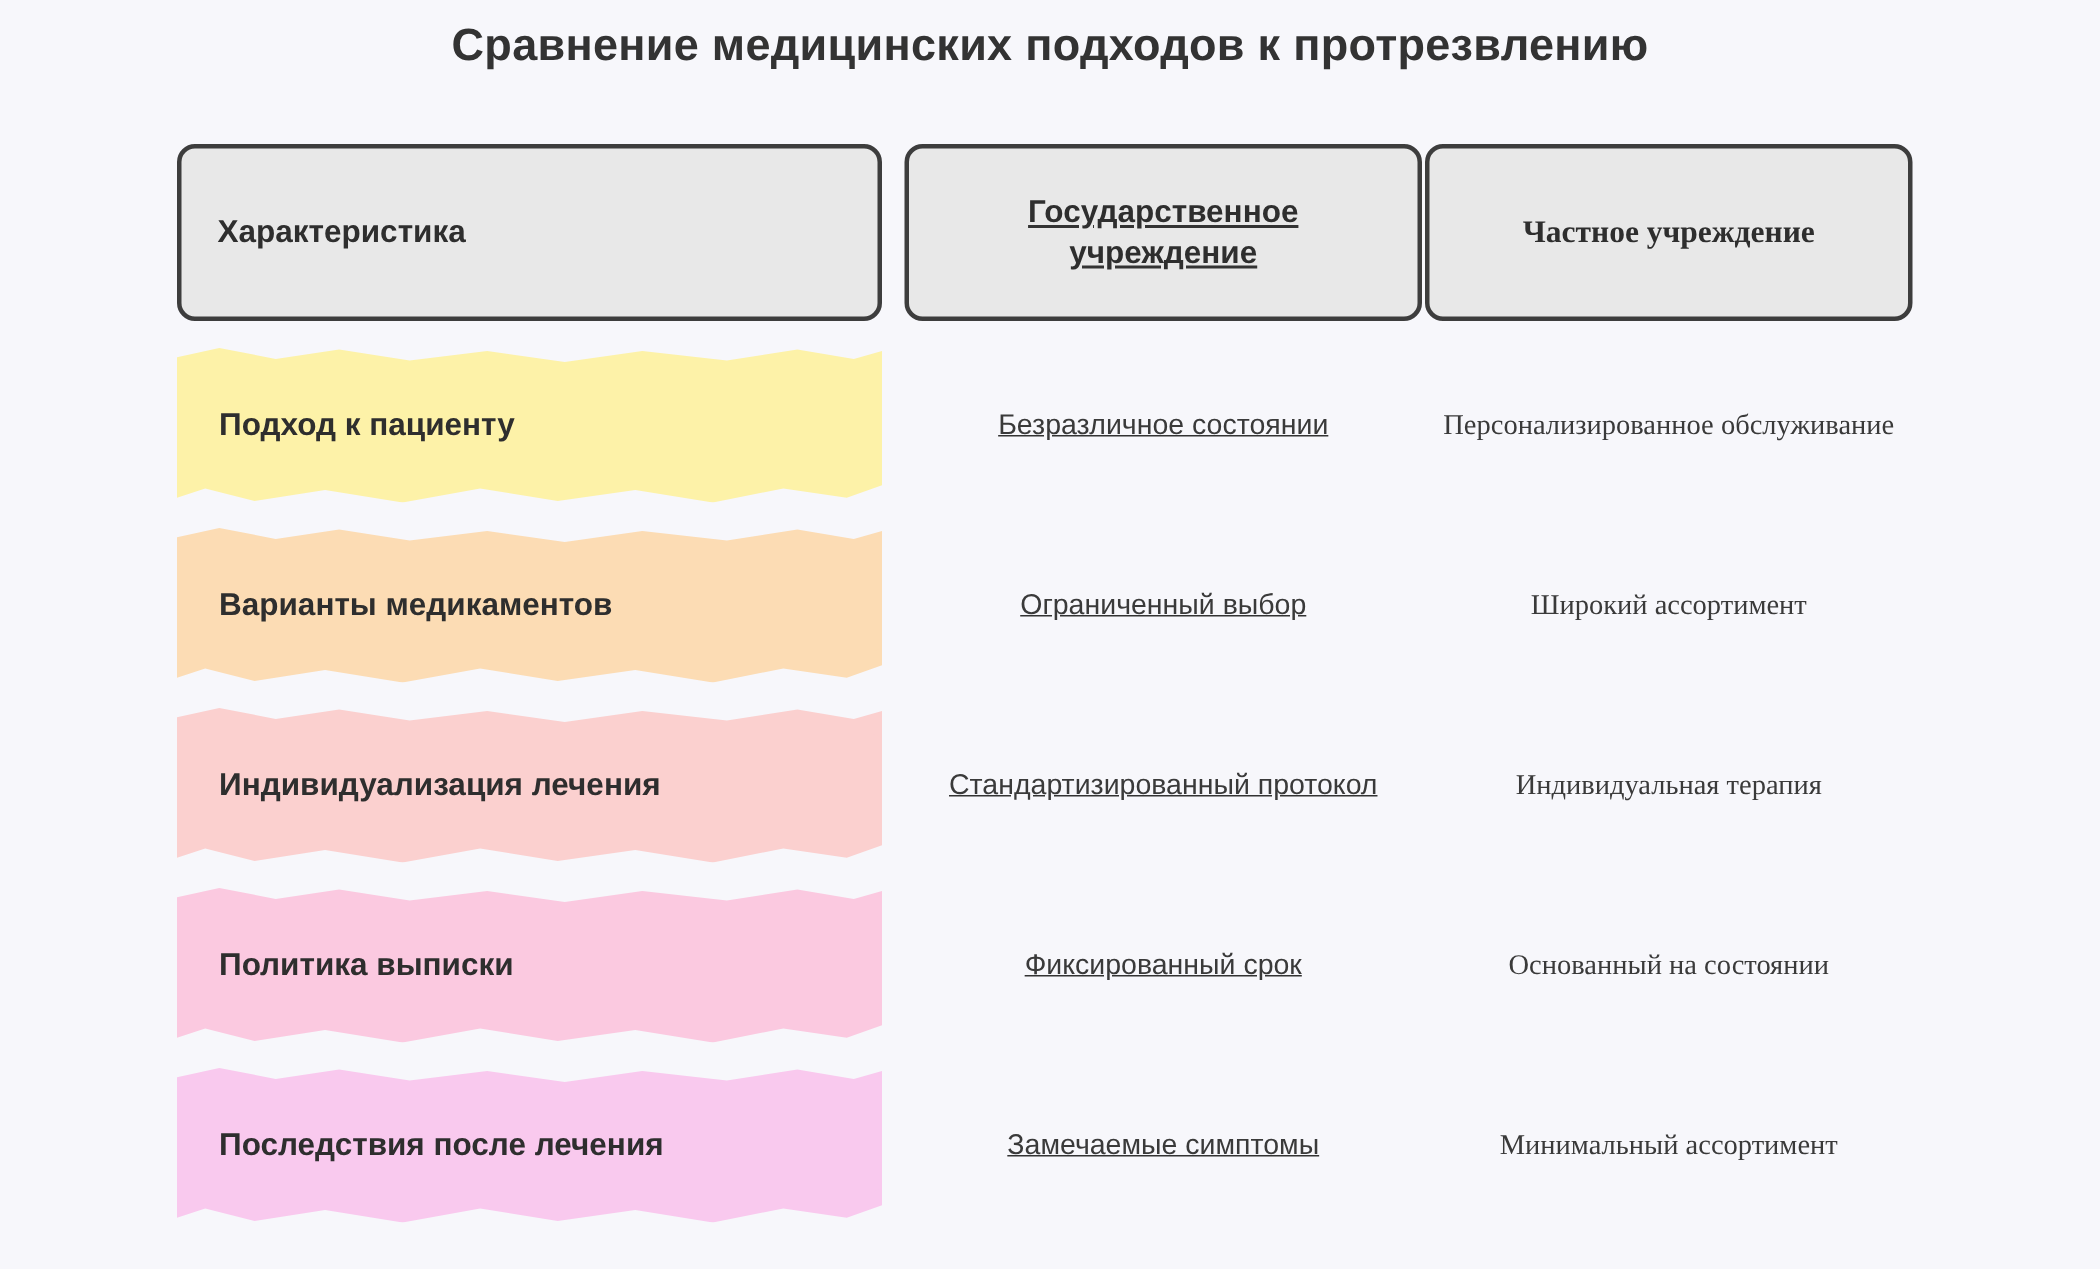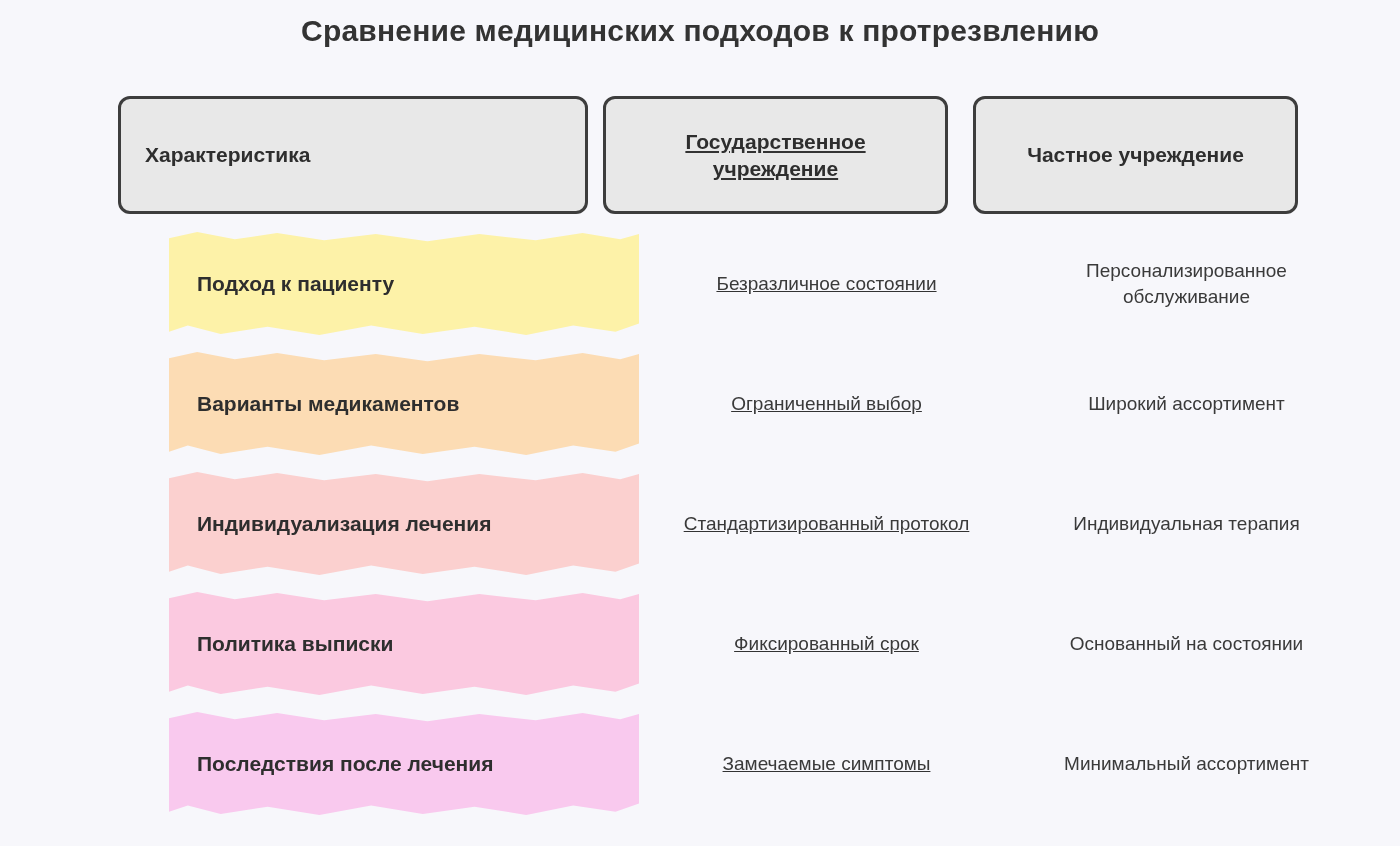--- a/index.html
+++ b/index.html
@@ -58,23 +58,24 @@
   }
   .col-gov {
     width: 345px;
     margin-left: 15px;
     position: relative;
     box-sizing: border-box;
     text-decoration: underline;
   }
   .col-priv {
     width: 325px;
-    margin-left: 25px;
-    position: relative;
-    box-sizing: border-box;
+    margin-left: 2px;
+    position: relative;
+    box-sizing: border-box;
+    font-family: Liberation Serif, serif;
   }
 
   
   .header-row {
     height: 122px;
     margin-bottom: 6px;
   }
   .hdr {
     background: #e8e8e8;
     border: 3px solid #3d3d3d;
@@ -95,21 +96,20 @@
   }
   .hdr.center {
     justify-content: center;
     text-align: center;
     padding: 0 16px;
   }
 
   
   .body-row {
     height: 120px;
-    justify-content: center;
   }
 
   .feature-cell {
     height: 100%;
     display: flex;
     align-items: center;
     padding-left: 28px;
     padding-right: 34px;
     box-sizing: border-box;
     font-weight: bold;

